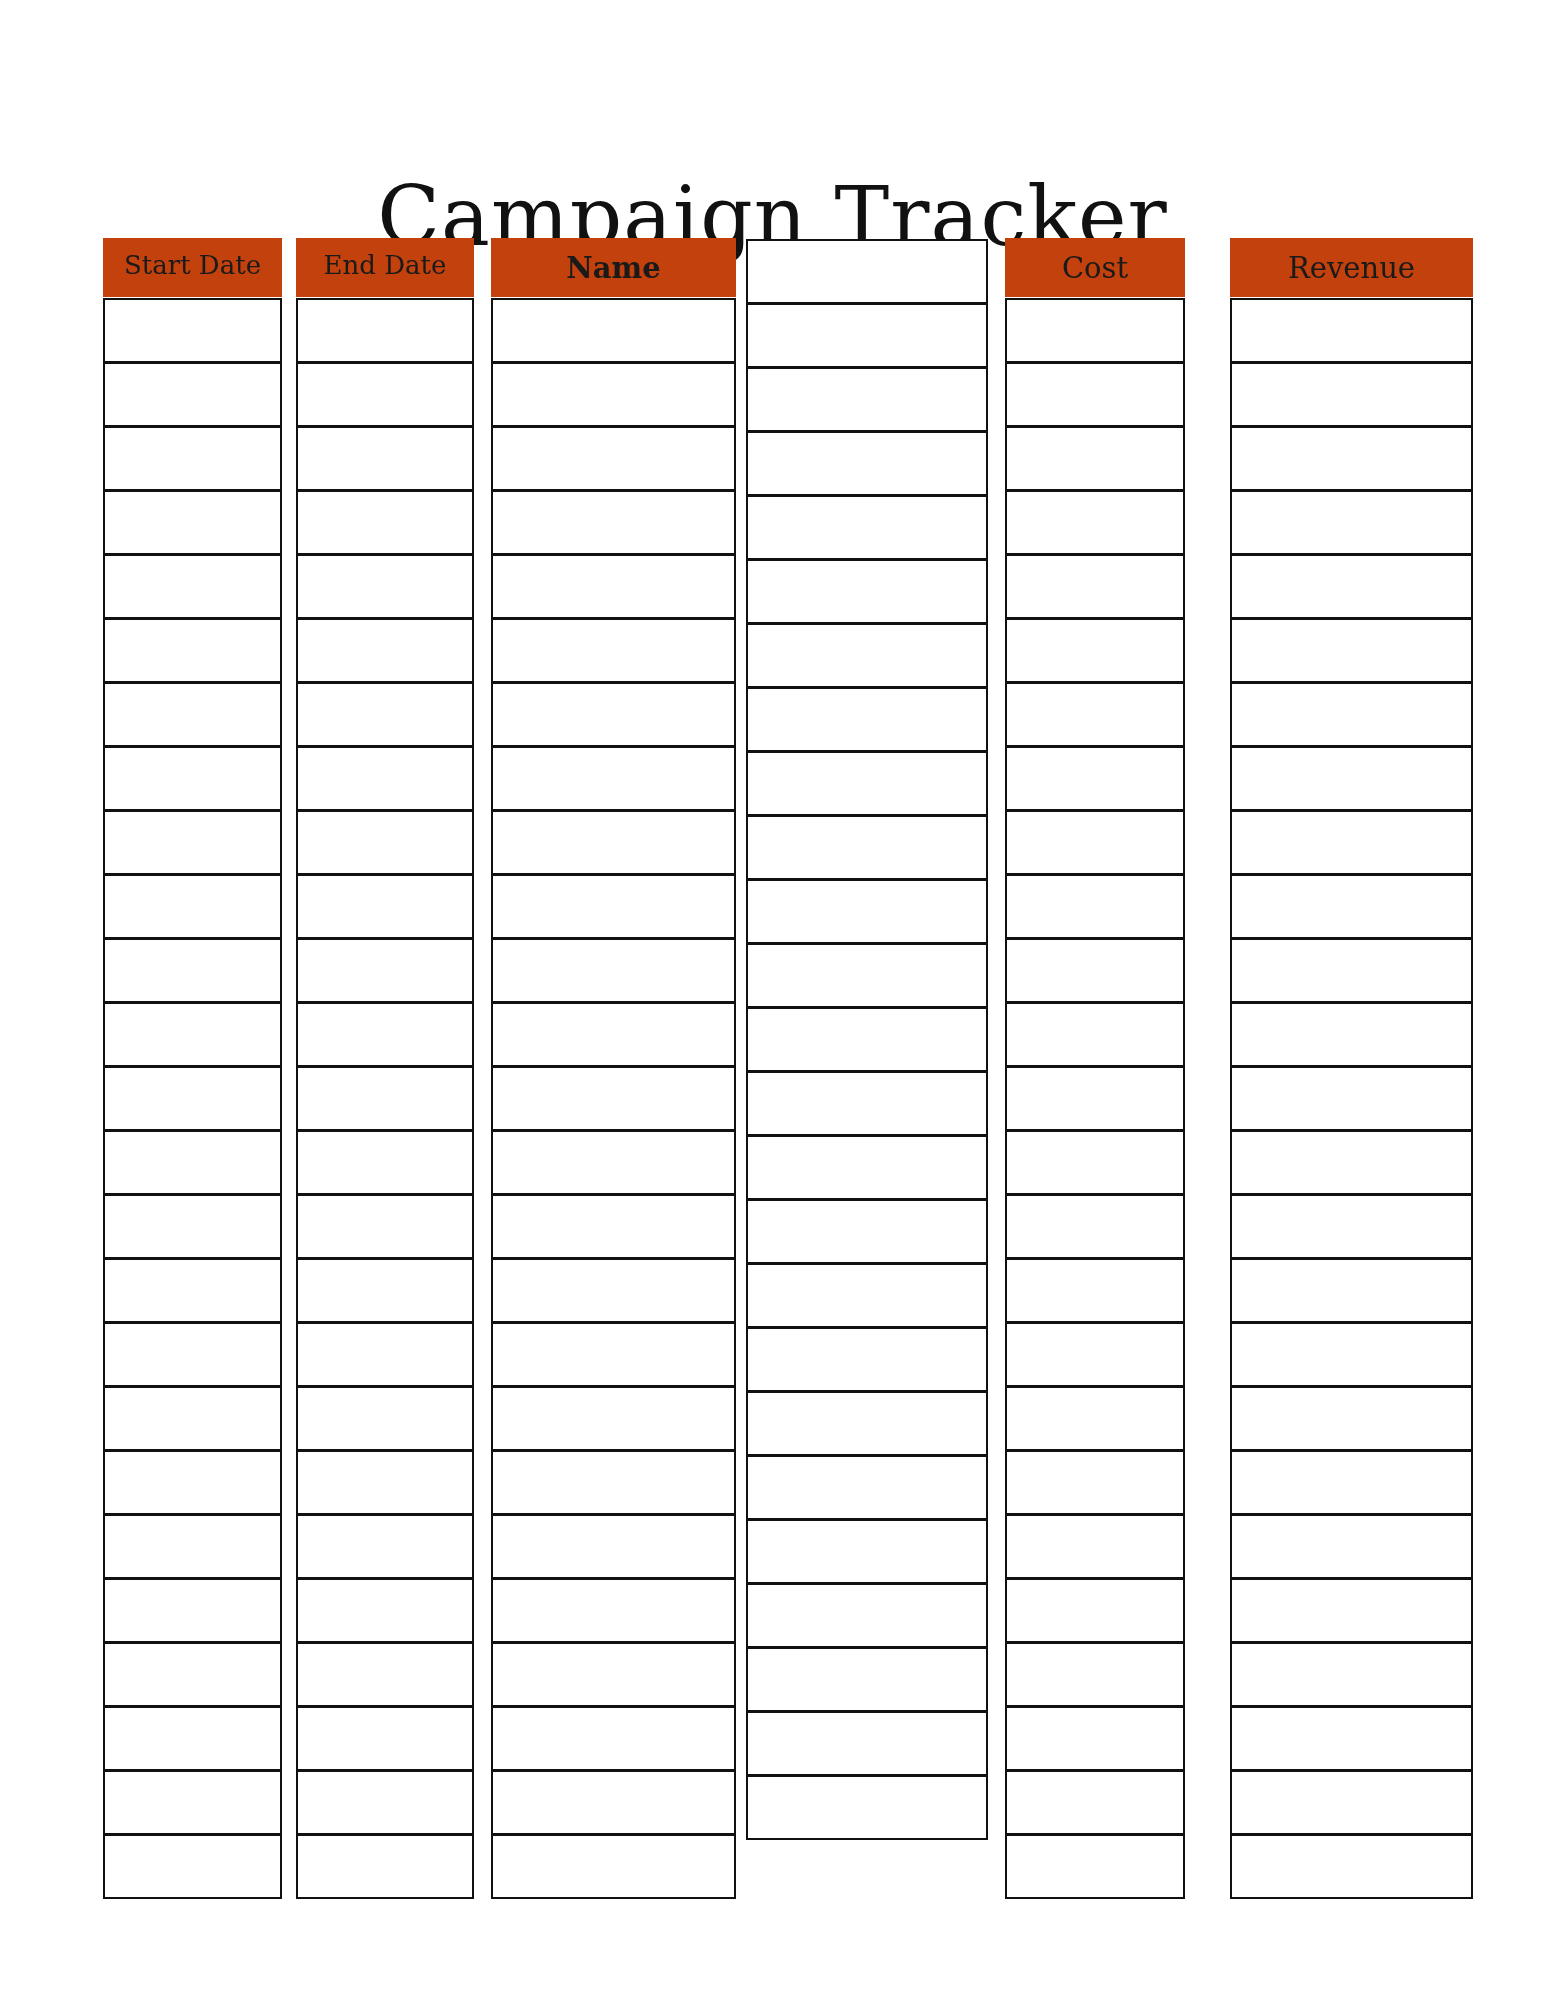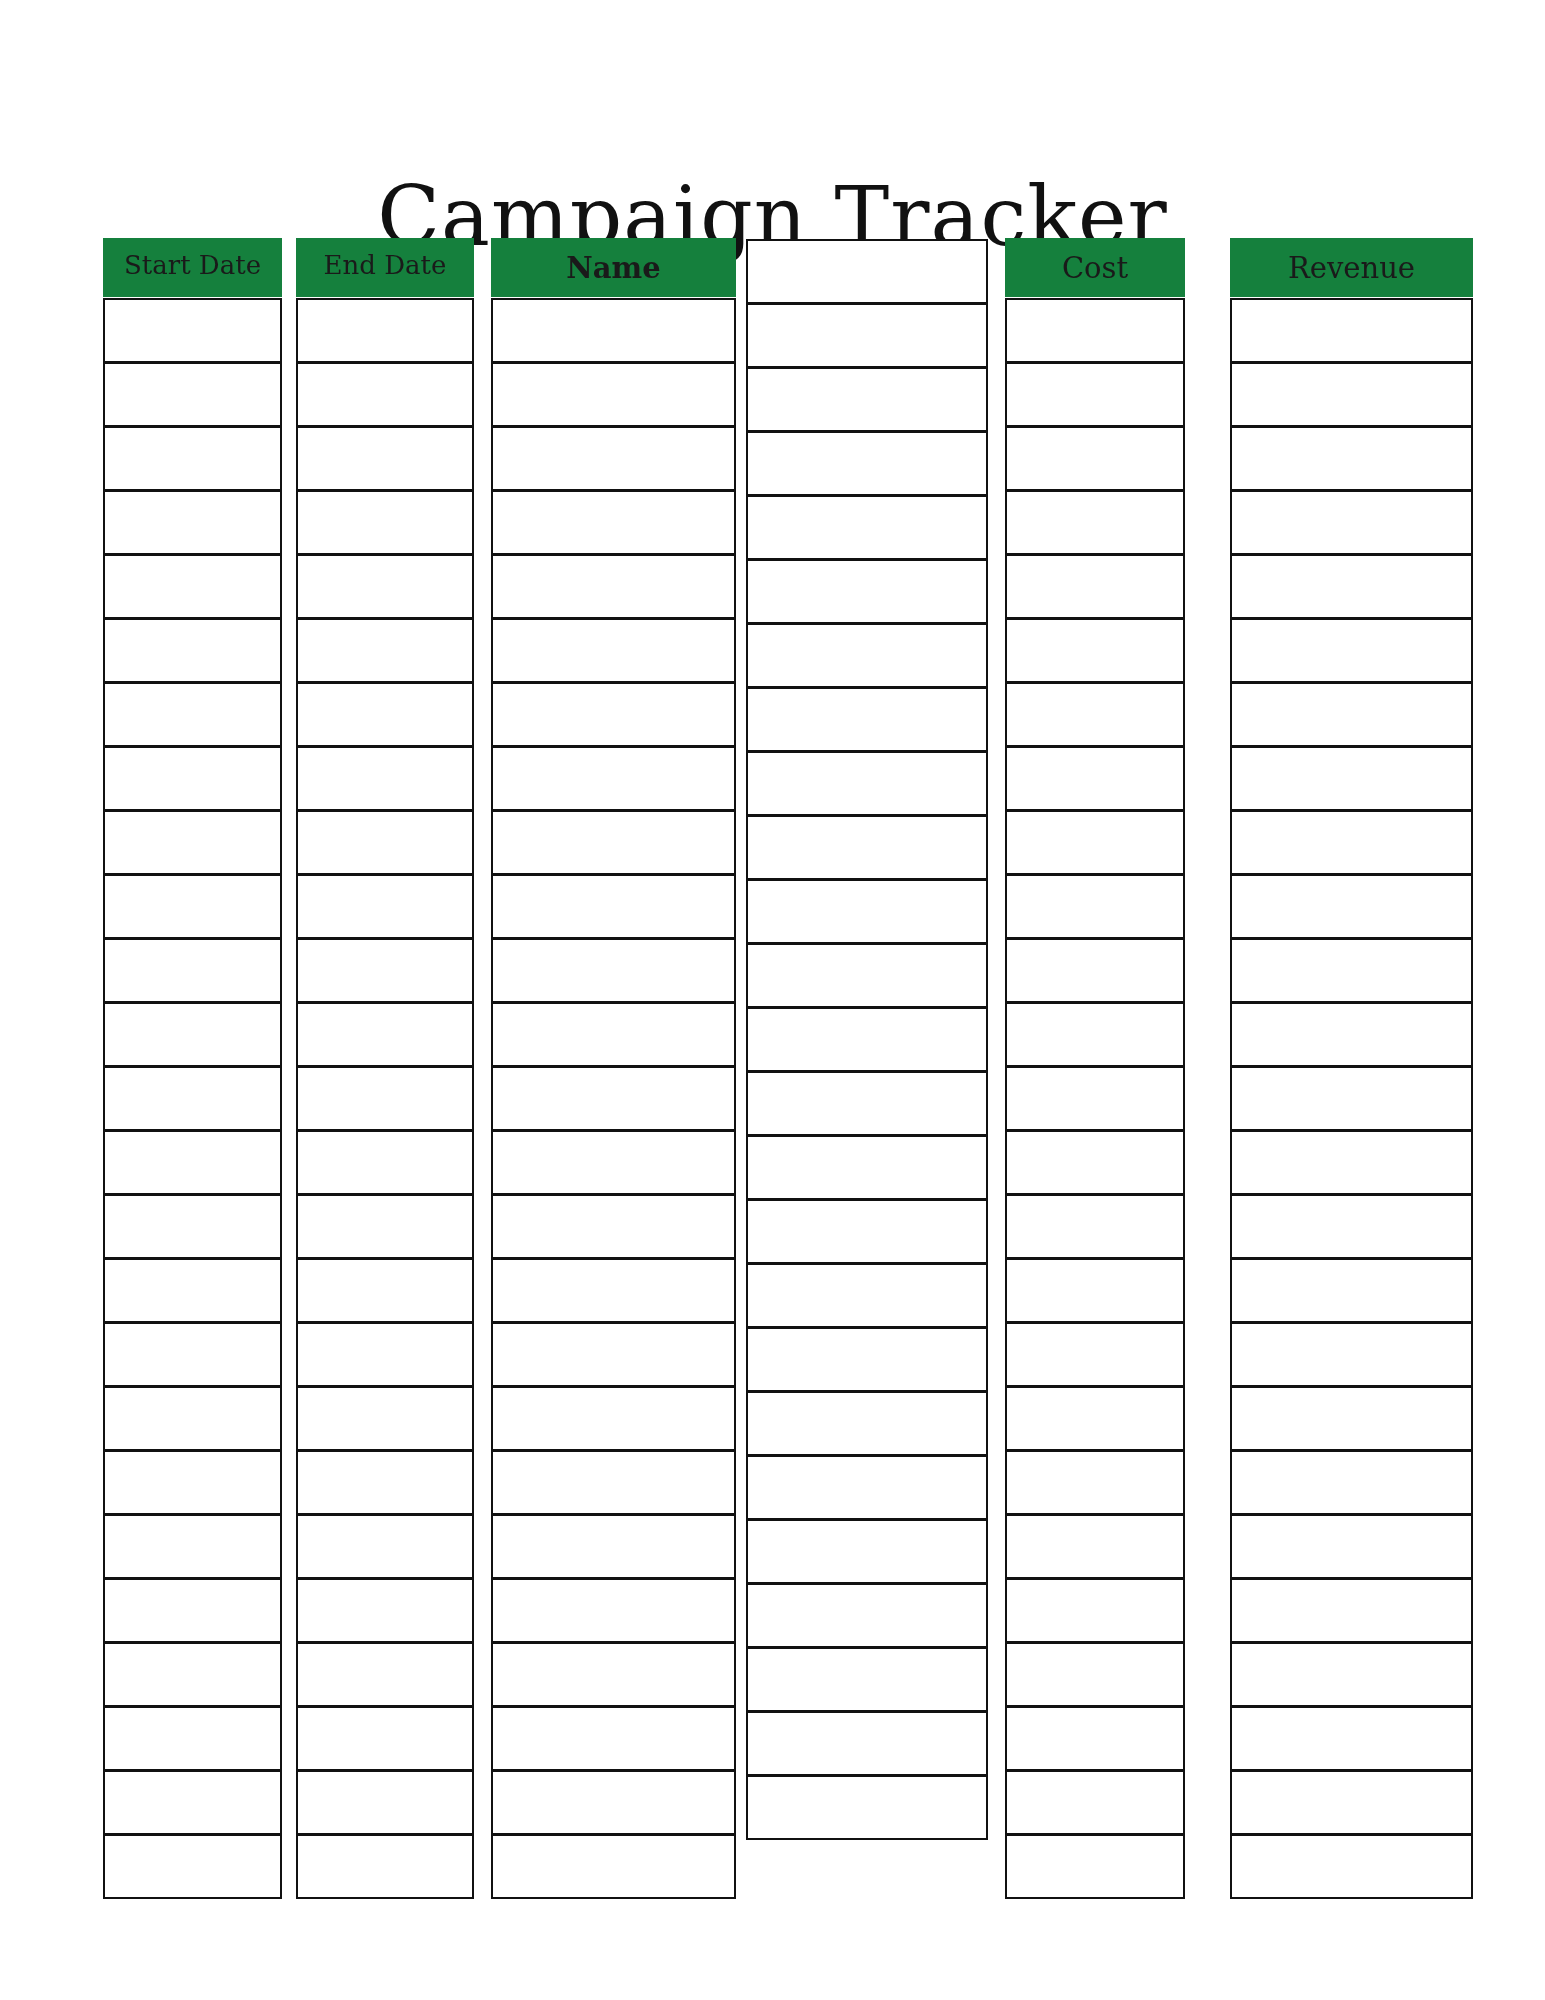--- a/index.html
+++ b/index.html
@@ -1,19 +1,19 @@
 <!DOCTYPE html>
 <html><head>
 <meta charset="utf-8">
 <style>
   html, body { margin: 0; padding: 0; background: #ffffff; }
   body { width: 1545px; height: 2000px; position: relative; overflow: hidden; font-family: "DejaVu Serif", serif; color: #111; }
   .title { position: absolute; top: 112px; left: 0; width: 1545px; text-align: center; font-size: 82px; font-weight: normal; letter-spacing: 1px; line-height: 100px; font-family: "DejaVu Serif", serif; }
   .col { position: absolute; top: 238px; }
-  .col-header { height: 59px; background: #15803d; display: flex; align-items: center; justify-content: center; font-size: 29px; font-family: "DejaVu Serif", serif; color: #1a1a1a; }
+  .col-header { height: 59px; background: #c2410c; display: flex; align-items: center; justify-content: center; font-size: 29px; font-family: "DejaVu Serif", serif; color: #1a1a1a; }
   .col-header.small { font-size: 26px; align-items: flex-start; padding-top: 12px; box-sizing: border-box; }
   .rows { border: 2px solid #111; border-top-width: 2px; box-sizing: border-box; margin-top: 1px; }
   .cell { height: 64px; box-sizing: border-box; border-bottom: 3px solid #111; background: #fff; }
   .cell:last-child { border-bottom: none; height: 61px; }
 </style>
 </head>
 <body>
 
 <h1 class="title">Campaign Tracker</h1>
 

